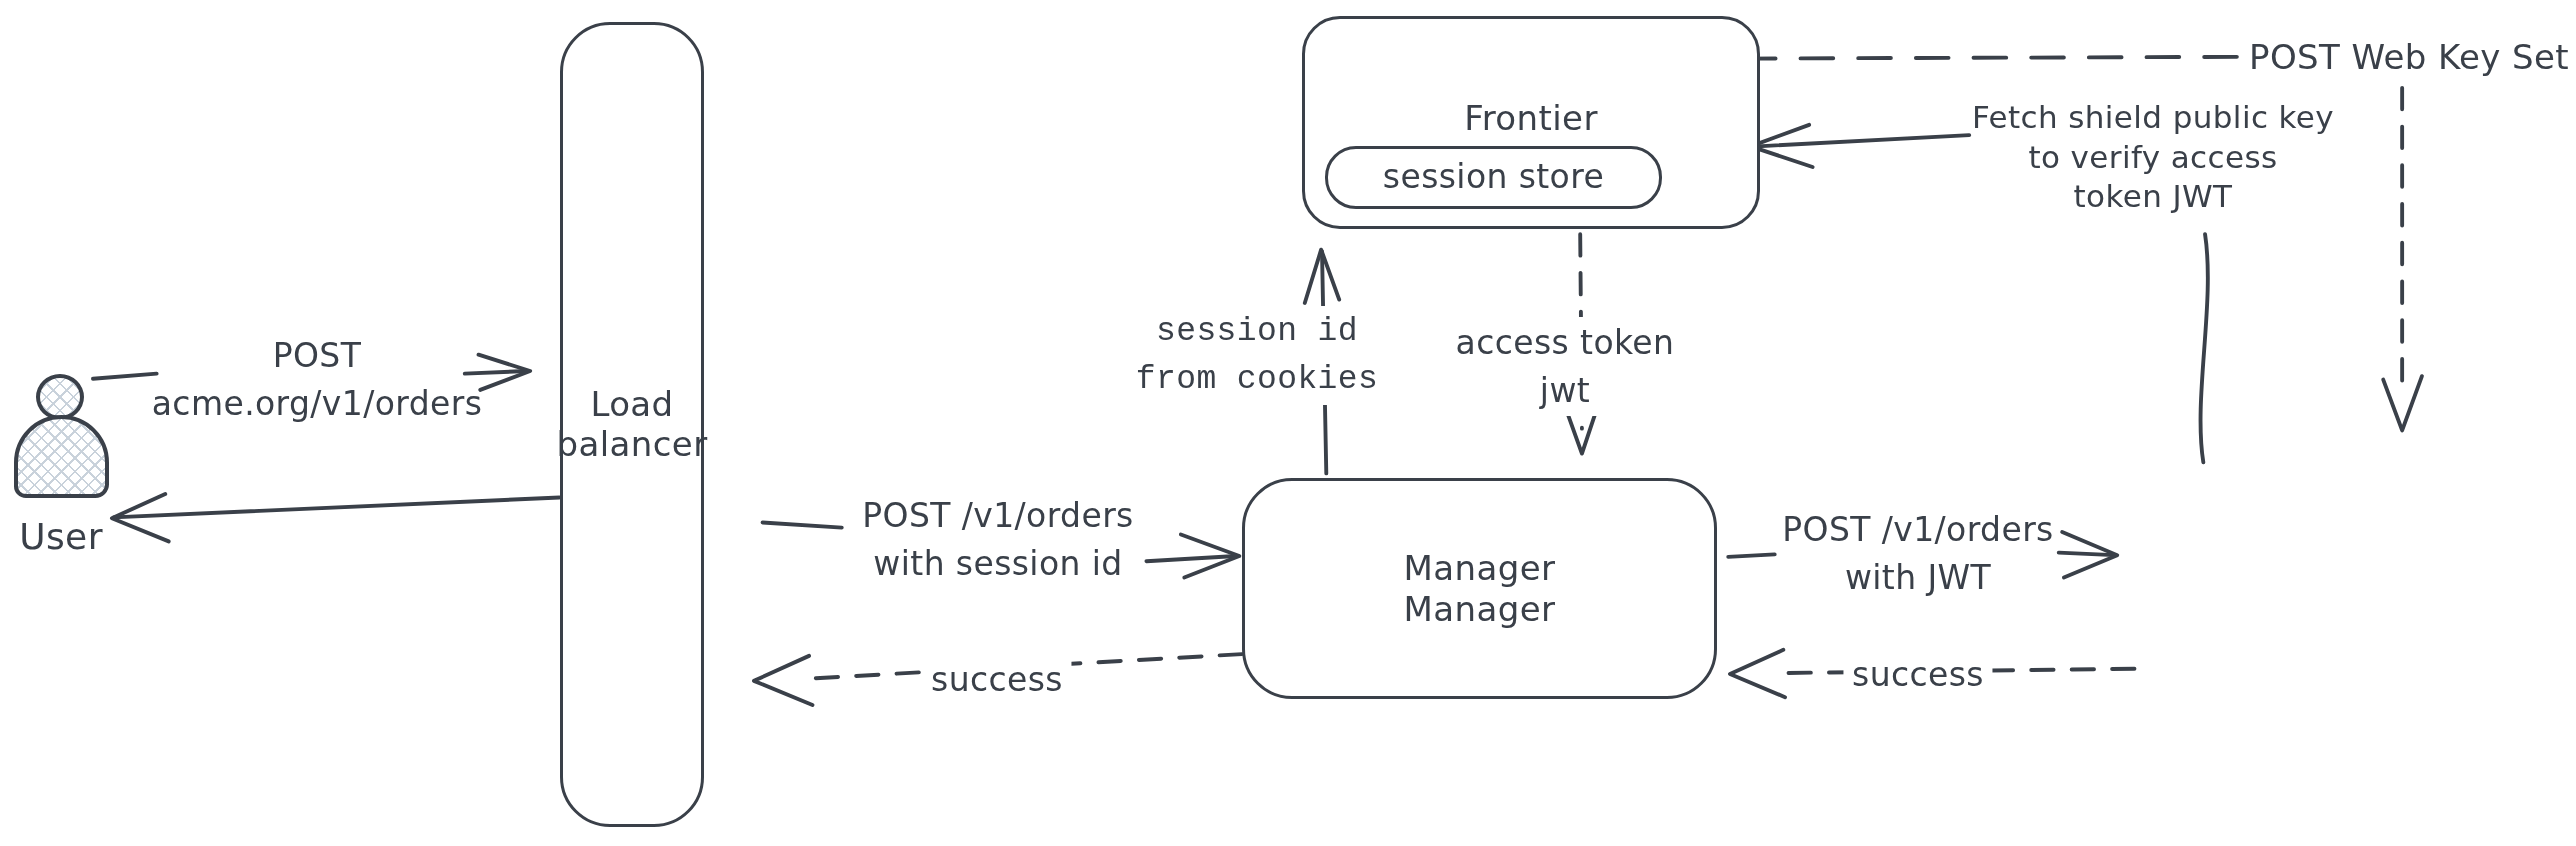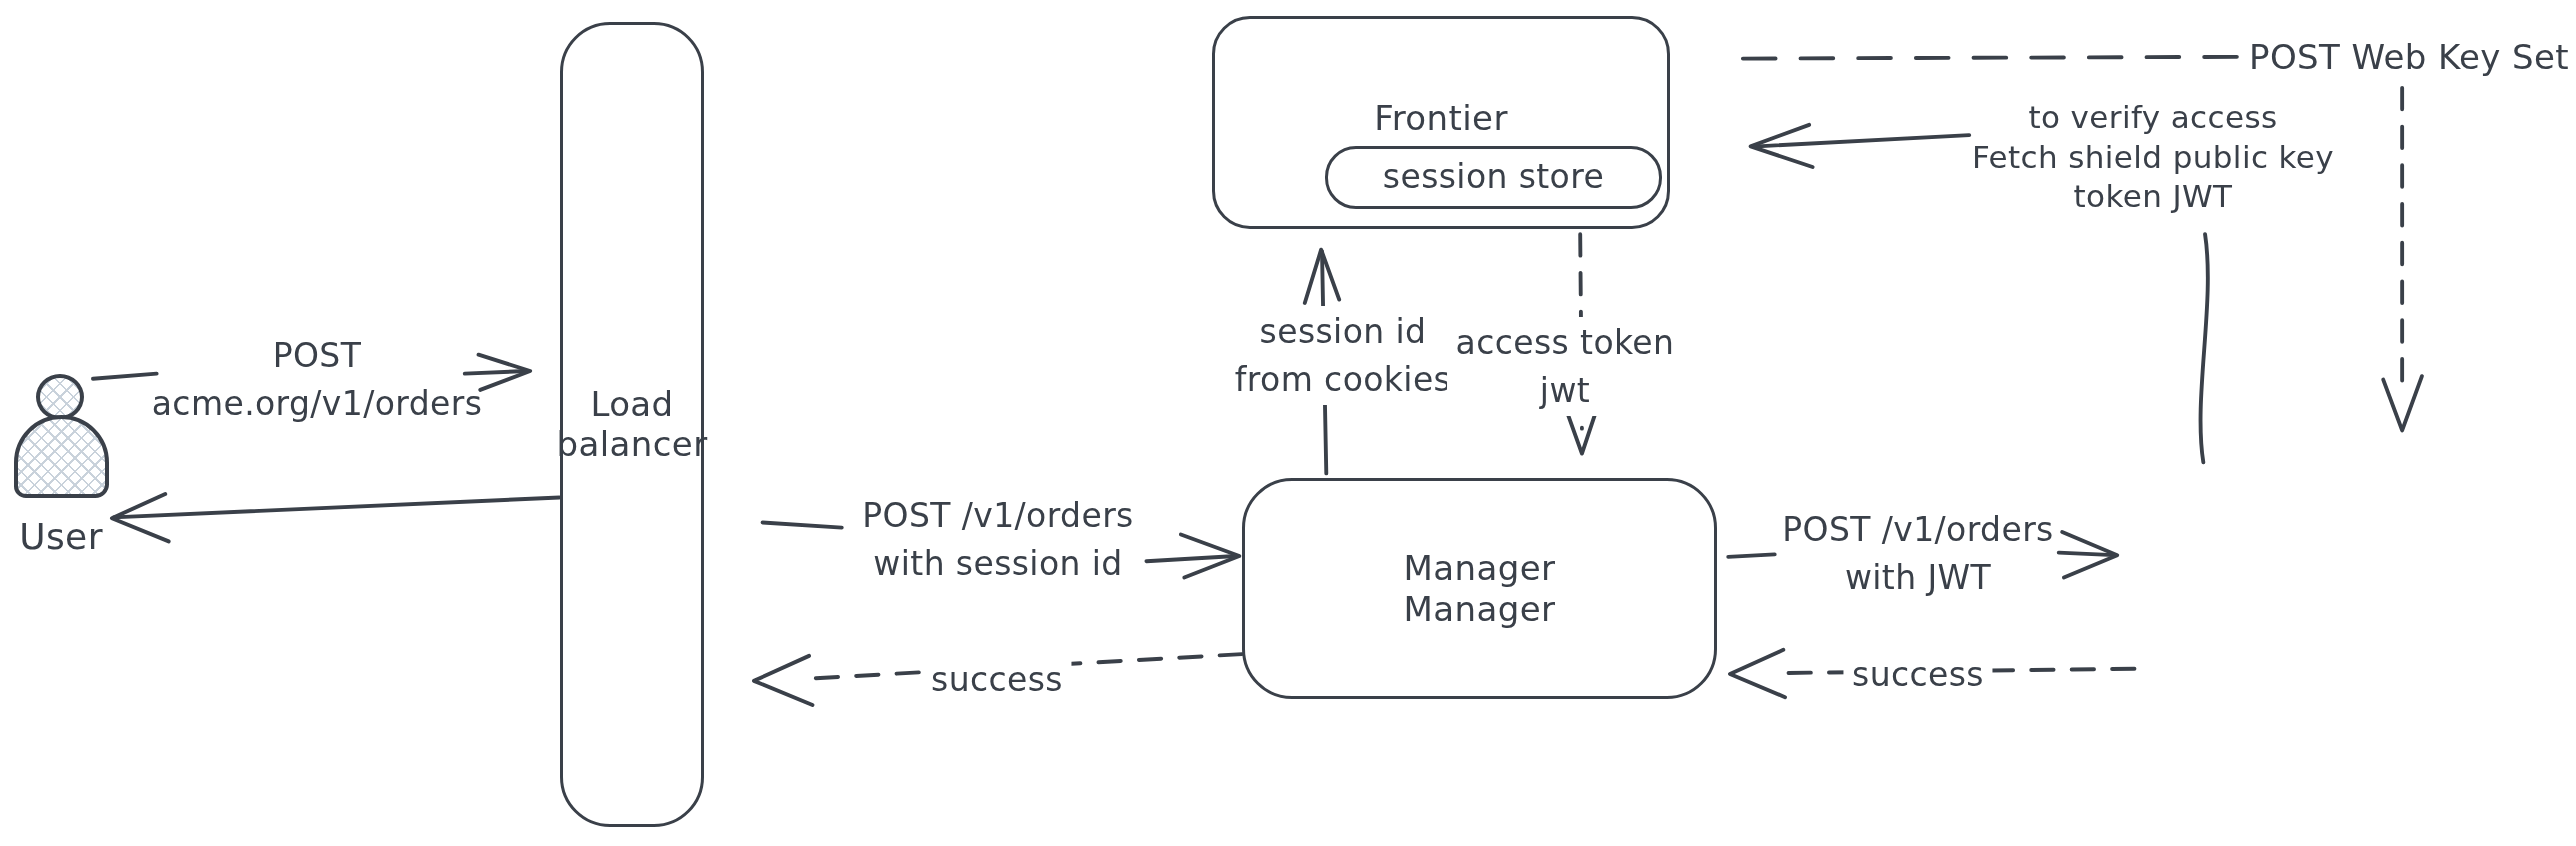--- a/index.html
+++ b/index.html
@@ -134,21 +134,21 @@
 
   <div class="user-head"></div>
   <div class="user-body"></div>
   <div class="lbl" style="left:61px;top:511px;font-size:36px;">User</div>
 
   <div class="node" style="left:560px;top:21.5px;width:144px;height:805px;border-radius:50px;">
     <div class="title">Load</div>
     <div class="title">balancer</div>
   </div>
 
-  <div class="node" style="left:1212px;top:15.5px;width:458px;height:213px;border-radius:38px;justify-content:flex-start;">
+  <div class="node" style="left:1302px;top:15.5px;width:458px;height:213px;border-radius:38px;justify-content:flex-start;">
     <div class="title" style="margin-top:79px;">Frontier</div>
   </div>
   <div class="node" style="left:1325px;top:146px;width:337px;height:63px;border-radius:31px;">
     <div class="title" style="font-size:33px;">session store</div>
   </div>
 
   <div class="node" style="left:1242px;top:478px;width:475px;height:221px;border-radius:50px;">
     <div class="title">Manager</div>
     <div class="title">Manager</div>
   </div>
@@ -159,39 +159,39 @@
     <div>acme.org/v1/orders</div>
   </div>
 
   <div class="lbl" style="left:998px;top:492px;">
     <div>POST /v1/orders</div>
     <div>with session id</div>
   </div>
 
   <div class="lbl masked" style="left:997px;top:654px;">success</div>
 
-  <div class="lbl masked" style="left:1343px;top:306px;">
+  <div class="lbl masked" style="left:1257px;top:306px;font-family:Liberation Mono, monospace;">
     <div>session id</div>
     <div>from cookies</div>
   </div>
 
   <div class="lbl masked" style="left:1565px;top:317px;">
     <div>access token</div>
     <div>jwt</div>
   </div>
 
   <div class="lbl" style="left:1918px;top:506px;">
     <div>POST /v1/orders</div>
     <div>with JWT</div>
   </div>
 
   <div class="lbl masked" style="left:1918px;top:649px;">success</div>
 
   <div class="lbl" style="left:2153px;top:98px;font-size:31px;line-height:1.28;">
+    <div>Fetch shield public key</div>
     <div>to verify access</div>
-    <div>Fetch shield public key</div>
     <div>token JWT</div>
   </div>
 
   <div class="lbl" style="left:2409px;top:33px;font-size:34px;">POST Web Key Set</div>
 
 </div>
 
 
 </body></html>

